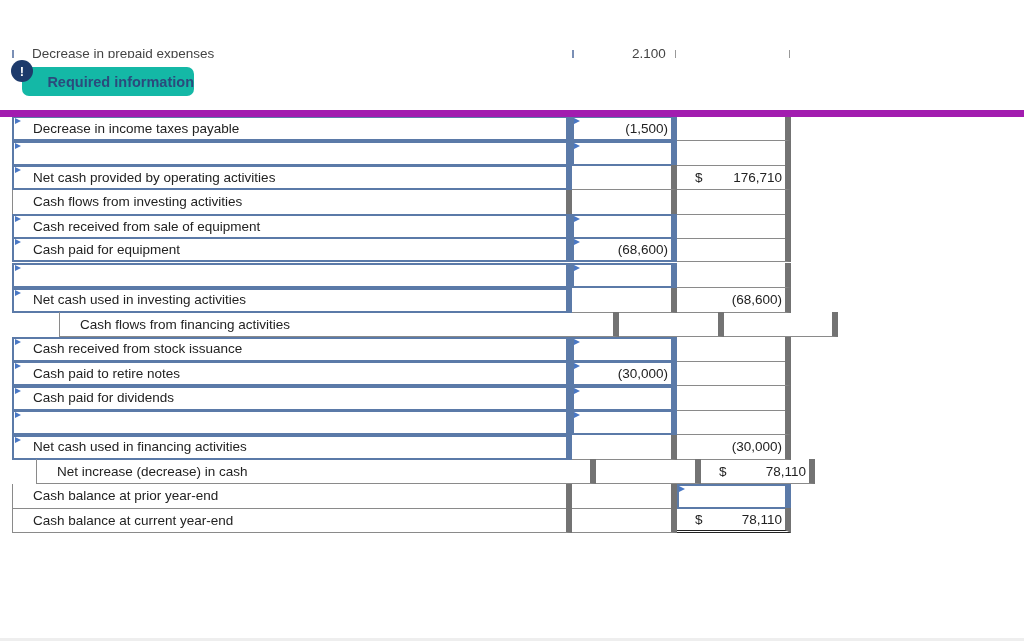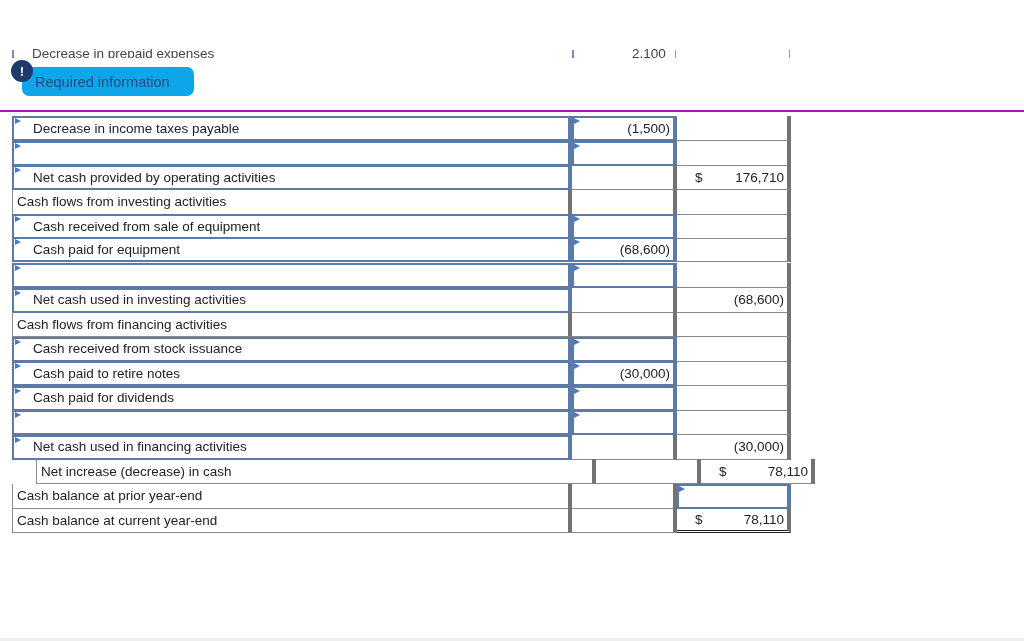--- a/index.html
+++ b/index.html
@@ -9,54 +9,54 @@
     font-family: "Liberation Sans", "DejaVu Sans", sans-serif;
     color: #222;
   }
   .table-wrap { position: absolute; left: 12px; top: 38px; width: 779px; }
   .row {
     position: absolute; left: 0; width: 779px; height: 25px;
     font-size: 13.5px;
   }
   .cell {
     position: absolute; top: 0; height: 100%; box-sizing: border-box;
-    border-right: 4px solid #737373; border-bottom: 1px solid #8a8a8a;
+    border-right: 6px solid #737373; border-bottom: 1px solid #8a8a8a;
     display: flex; align-items: center; white-space: nowrap;
   }
-  .c-label { left: 0; width: 560px; border-left: 1px solid #8a8a8a; padding-left: 4px; }
+  .c-label { left: 0; width: 560px; border-left: 1px solid #8a8a8a; padding-left: 20px; }
   .c-label.indent { padding-left: 20px; }
   .c-mid { left: 560px; width: 105px; justify-content: flex-end; padding-right: 3px; }
   .c-right { left: 665px; width: 114px; justify-content: space-between; padding: 0 3px 0 18px; }
   .c-right.only-right { justify-content: flex-end; }
   .input {
     outline: 2px solid #5b7aa8; outline-offset: -2px;
     border-color: #5b7aa8;
   }
   .input::before {
     content: ""; position: absolute; left: 2px; top: 2px;
     border-left: 6px solid #4a78c4; border-top: 3px solid transparent; border-bottom: 3px solid transparent;
   }
   .double-under { border-bottom: 3px double #222 !important; }
 
   .sticky {
     position: absolute; left: 0; top: 0; width: 1024px; height: 110px;
-    background: #ffffff; border-bottom: 2px solid #a21caf; z-index: 5;
+    background: #ffffff; border-bottom: 7px solid #a21caf; z-index: 5;
   }
   .ghost-row {
     position: absolute; top: 44px; left: 12px; width: 779px; height: 14px; overflow: hidden;
     font-size: 13.5px; color: #444;
   }
   .ghost-row .g-label { position: absolute; left: 20px; top: 2px; }
   .ghost-row .g-mid { position: absolute; left: 620px; top: 2px; }
   .ghost-row .tick { position: absolute; top: 6px; width: 2px; height: 8px; background: #7a8fb5; }
   .req-pill {
     position: absolute; left: 22px; top: 67px; height: 29px; width: 172px;
-    background: #0ea5e9; border-radius: 7px;
+    background: #14b8a6; border-radius: 7px;
     display: flex; align-items: center; padding-left: 13px; box-sizing: border-box;
-    color: #2b4a7c; font-weight: normal; font-size: 14.5px;
+    color: #2b4a7c; font-weight: bold; font-size: 14.5px; justify-content: flex-end;
   }
   .req-badge {
     position: absolute; left: 11px; top: 60px; width: 22px; height: 22px; border-radius: 50%;
     background: #1d3a6b; color: #fff; font-weight: bold; font-size: 13px;
     display: flex; align-items: center; justify-content: center; z-index: 2;
   }
   .footer-line { position: absolute; left: 0; bottom: 0; width: 1024px; height: 3px; background: #eeeeee; }
 </style>
 </head>
 <body>
@@ -144,21 +144,21 @@
       <div class="cell c-label indent input">
         <span>Net cash used in investing activities</span>
       </div>
       <div class="cell c-mid">
         <span></span>
       </div>
       <div class="cell c-right only-right">
         <span>(68,600)</span>
       </div>
     </div>
-    <div class="row" style="top: 274px;">
+    <div class="row" style="top: 274px; margin-left: 47px;">
       <div class="cell c-label">
         <span>Cash flows from financing activities</span>
       </div>
       <div class="cell c-mid">
         <span></span>
       </div>
       <div class="cell c-right only-right">
         <span></span>
       </div>
     </div>

